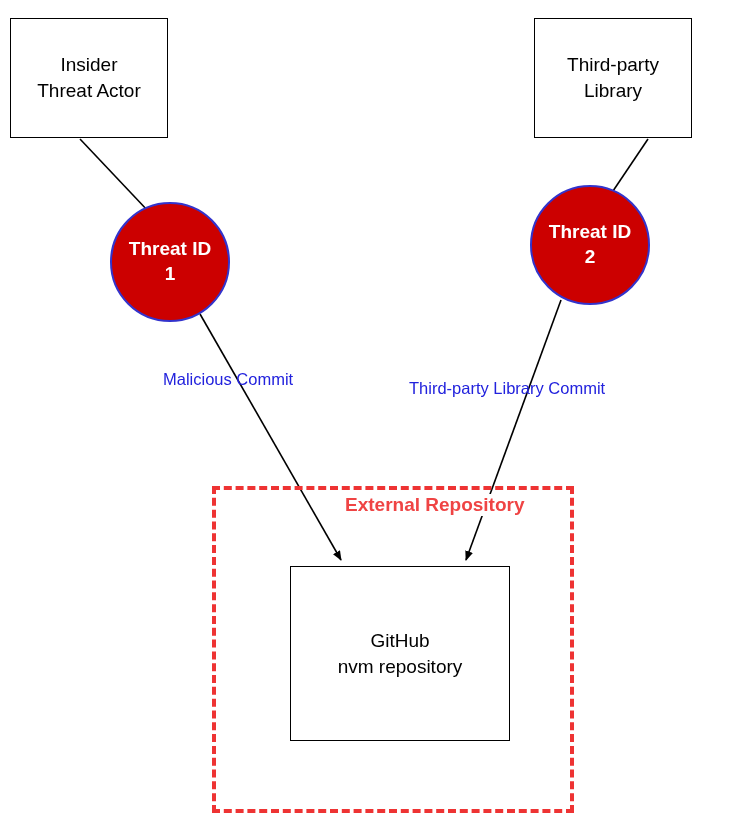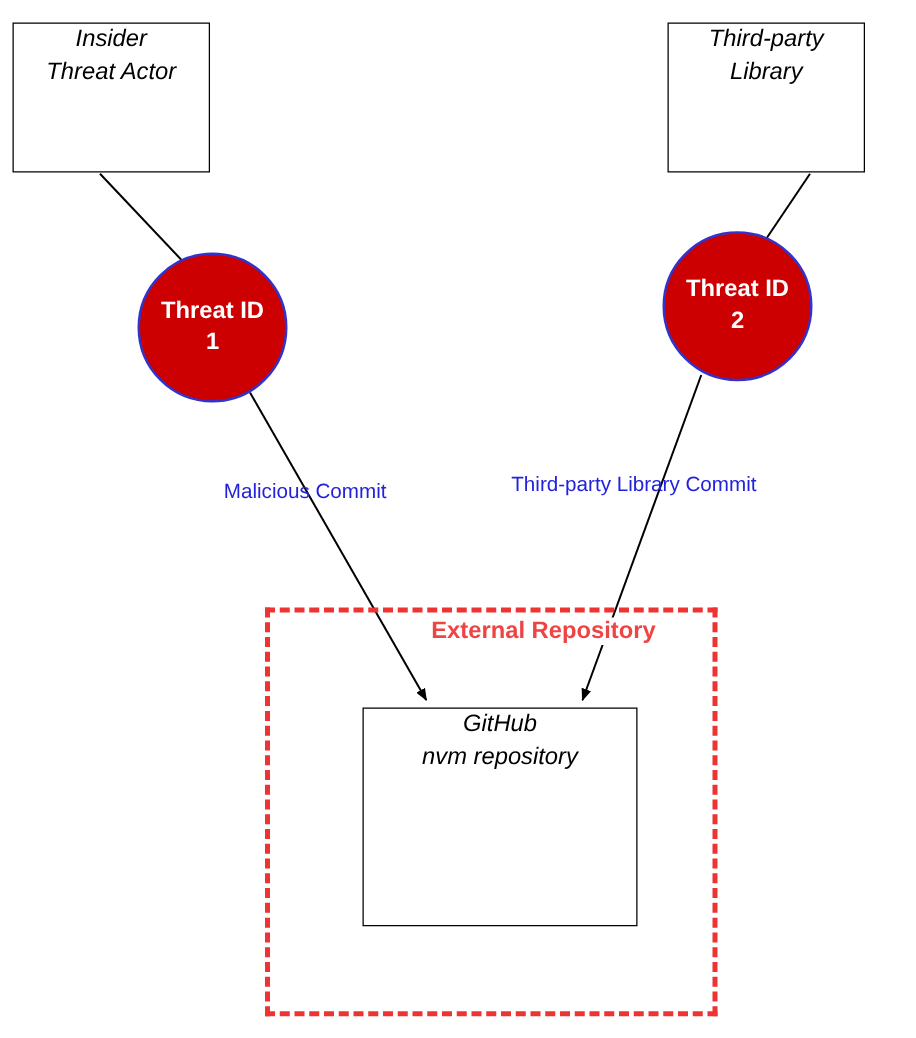--- a/index.html
+++ b/index.html
@@ -23,27 +23,27 @@
     top: 0;
     width: 733px;
     height: 830px;
   }
   .node-box {
     position: absolute;
     box-sizing: border-box;
     border: 1.5px solid #000000;
     background: #ffffff;
     display: flex;
+    align-items: center;
     justify-content: center;
     text-align: center;
     color: #000000;
     font-size: 19px;
     line-height: 1.35;
     white-space: pre-line;
-    font-style: italic;
   }
   .node-circle {
     position: absolute;
     box-sizing: border-box;
     border-radius: 50%;
     border: 2px solid #3333cc;
     background: #cc0000;
     display: flex;
     align-items: center;
     justify-content: center;
@@ -114,17 +114,17 @@
   <div class="node-circle" style="left:530px; top:185px; width:120px; height:120px;">
     <span>Threat ID
 2</span>
   </div>
 
   <div class="node-box" style="left:290px; top:566px; width:220px; height:175px;">
     <span>GitHub
 nvm repository</span>
   </div>
 
-  <div class="edge-label" style="left:163px; top:384px;margin-left:16px;">Malicious Commit</div>
+  <div class="edge-label" style="left:163px; top:370px;">Malicious Commit</div>
 
   <div class="edge-label" style="left:409px; top:379px;">Third-party Library Commit</div>
 
 </div>
 
 </body></html>

